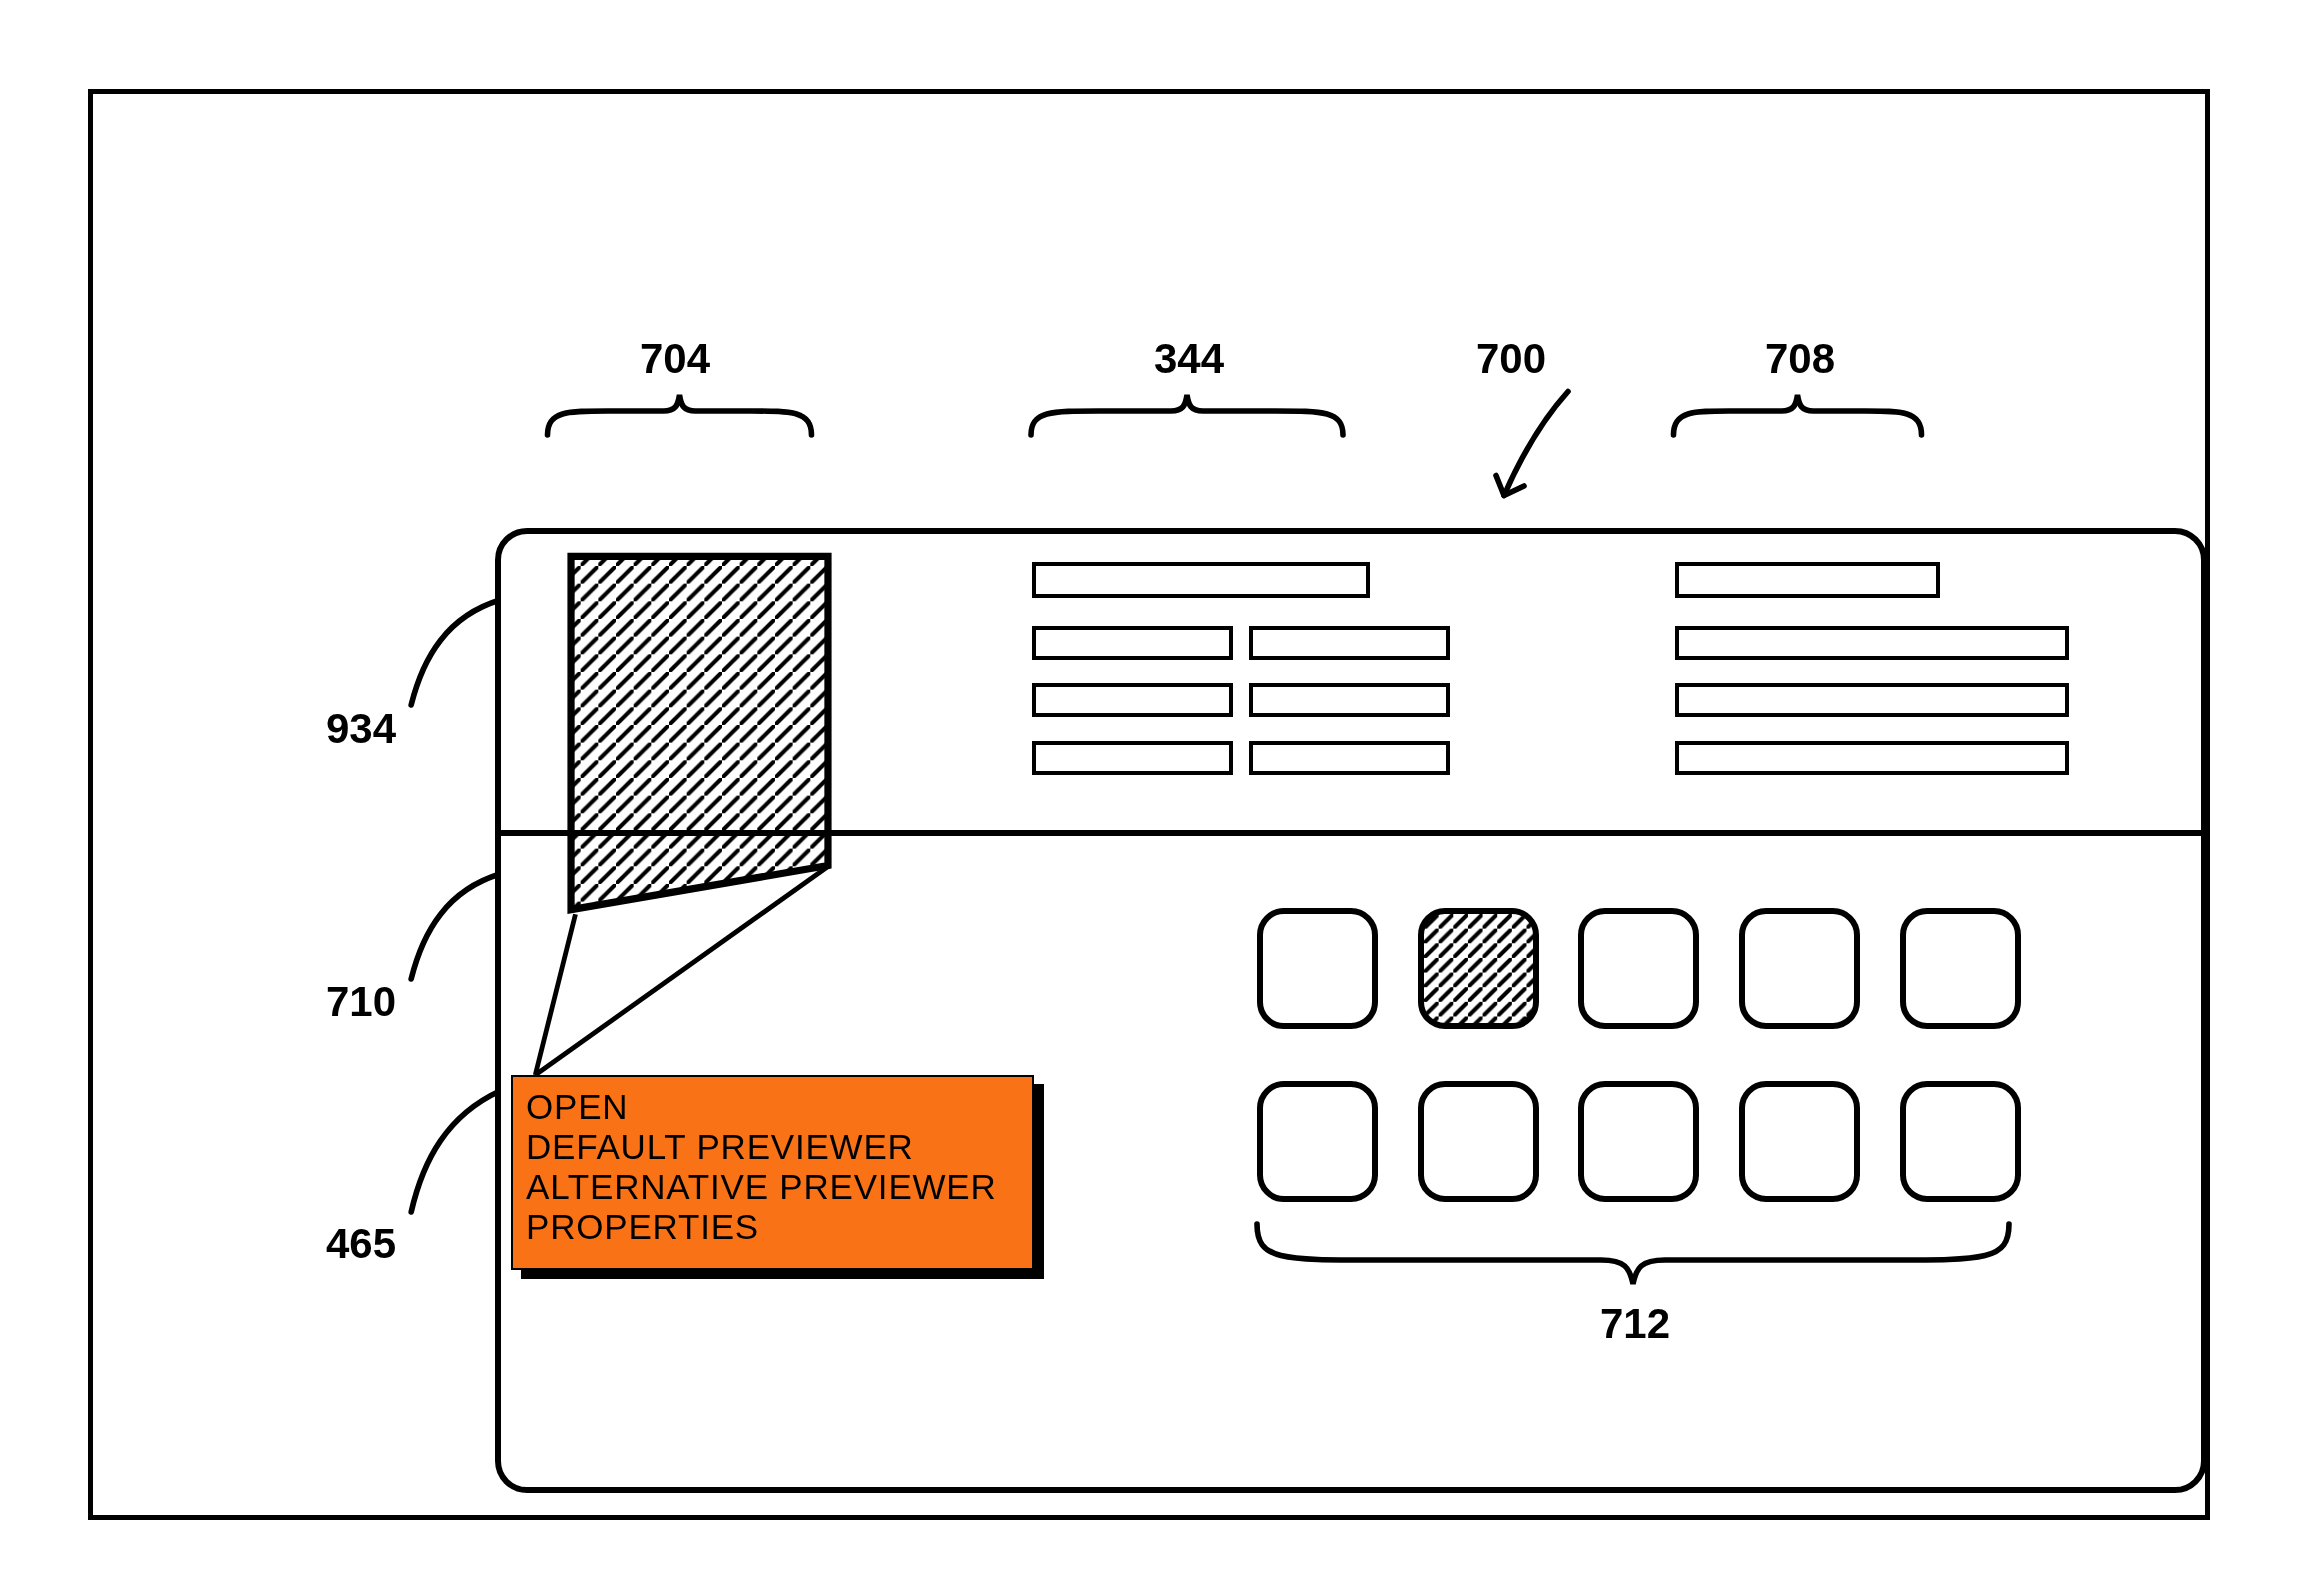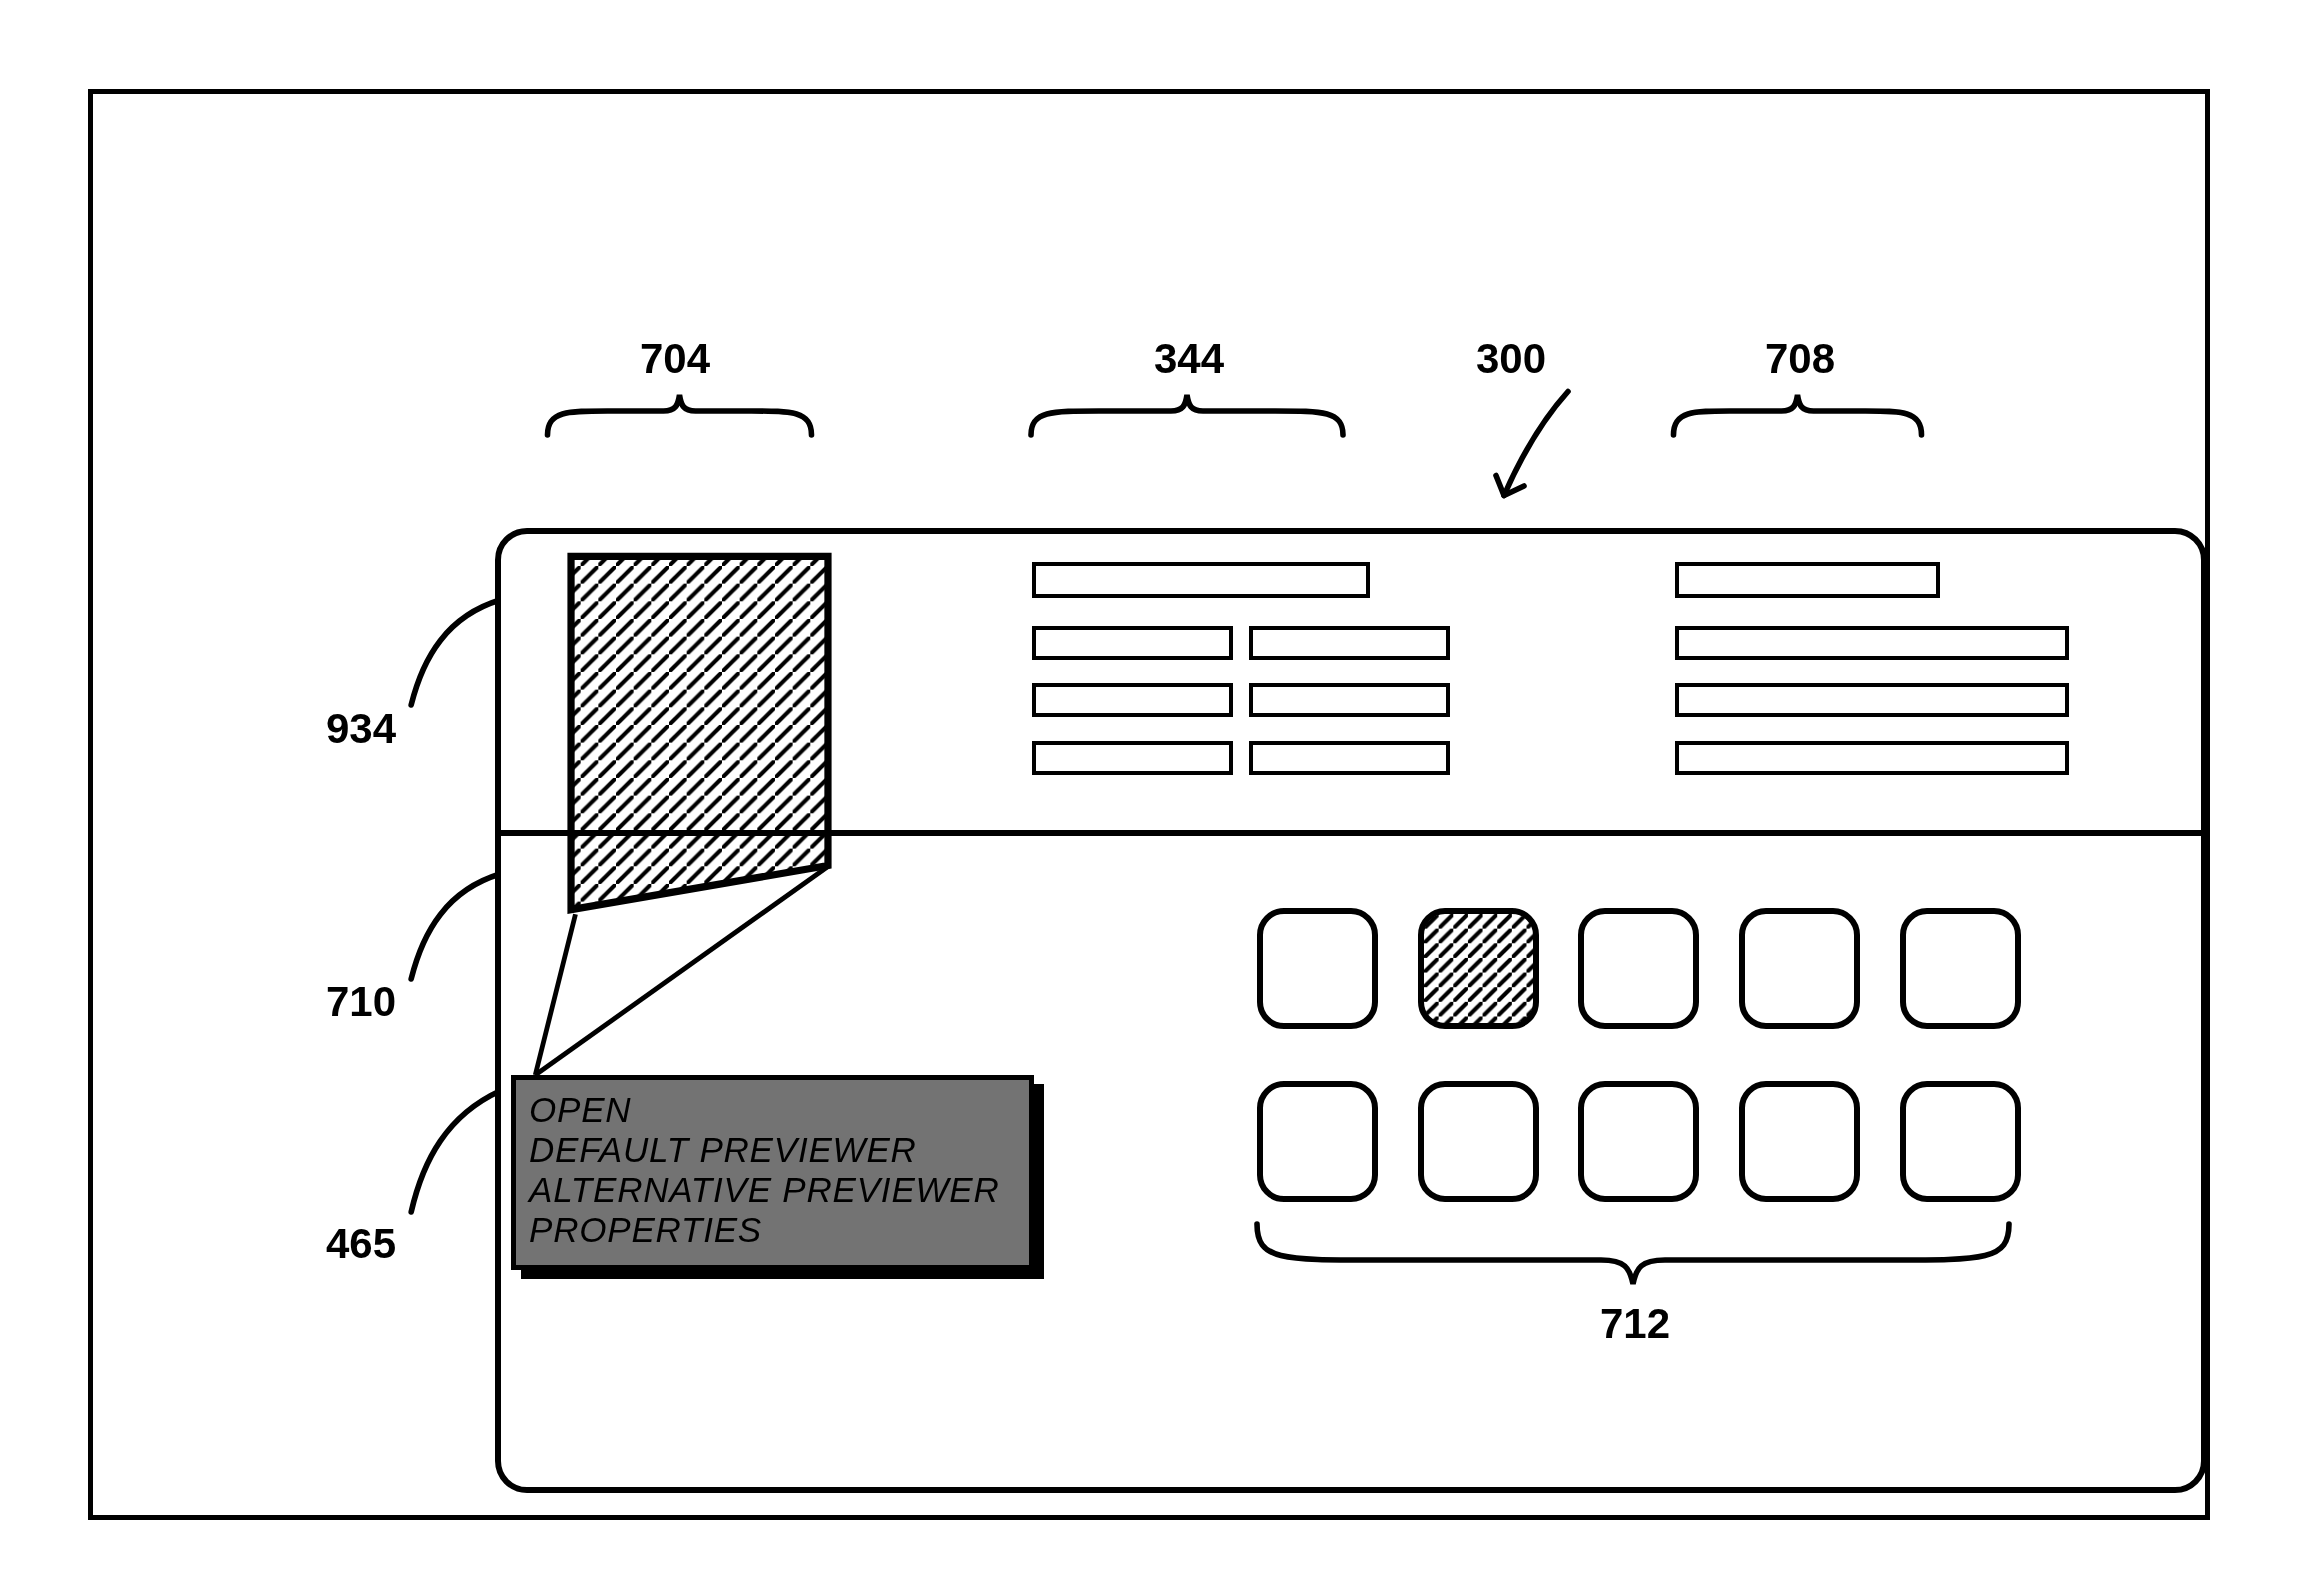--- a/index.html
+++ b/index.html
@@ -91,42 +91,41 @@
     box-sizing: border-box;
     background: #fff;
   }
   
   .menu-shadow {
     position: absolute;
     background: #000;
   }
   .menu-box {
     position: absolute;
-    border: 5px solid #000000;
-    background: #737373;
+    border: 2px solid #000000;
+    background: #f97316;
     box-sizing: border-box;
     padding: 9.6px 13px 6.4px 13px;
-    font-style: italic;
   }
   .menu-item {
     font-size: 35px;
     font-weight: 400;
     letter-spacing: 0.8px;
     line-height: 1.15;
     white-space: nowrap;
   }
 </style>
 </head>
 <body>
 
 <div class="outer-frame">
 
   <div class="label" style="left:547px; top:241px;">704</div>
   <div class="label" style="left:1061px; top:241px;">344</div>
-  <div class="label" style="left:1383px; top:241px;">300</div>
+  <div class="label" style="left:1383px; top:241px;">700</div>
   <div class="label" style="left:1672px; top:241px;">708</div>
 
   <div class="brace-top" style="left:450px; top:297px; width:273px;">
     <svg viewBox="0 0 340 60">
       <path d="M5 55 C 5 25, 30 25, 80 25 L150 25 C165 25, 168 18, 170 5 C172 18, 175 25, 190 25 L260 25 C310 25, 335 25, 335 55" fill="none" stroke="#000" stroke-width="7" stroke-linecap="round"></path>
     </svg>
   </div>
   <div class="brace-top" style="left:933px; top:297px; width:322px;">
     <svg viewBox="0 0 400 60">
       <path d="M5 55 C 5 25, 30 25, 90 25 L180 25 C195 25, 198 18, 200 5 C202 18, 205 25, 220 25 L310 25 C370 25, 395 25, 395 55" fill="none" stroke="#000" stroke-width="7" stroke-linecap="round"></path>

